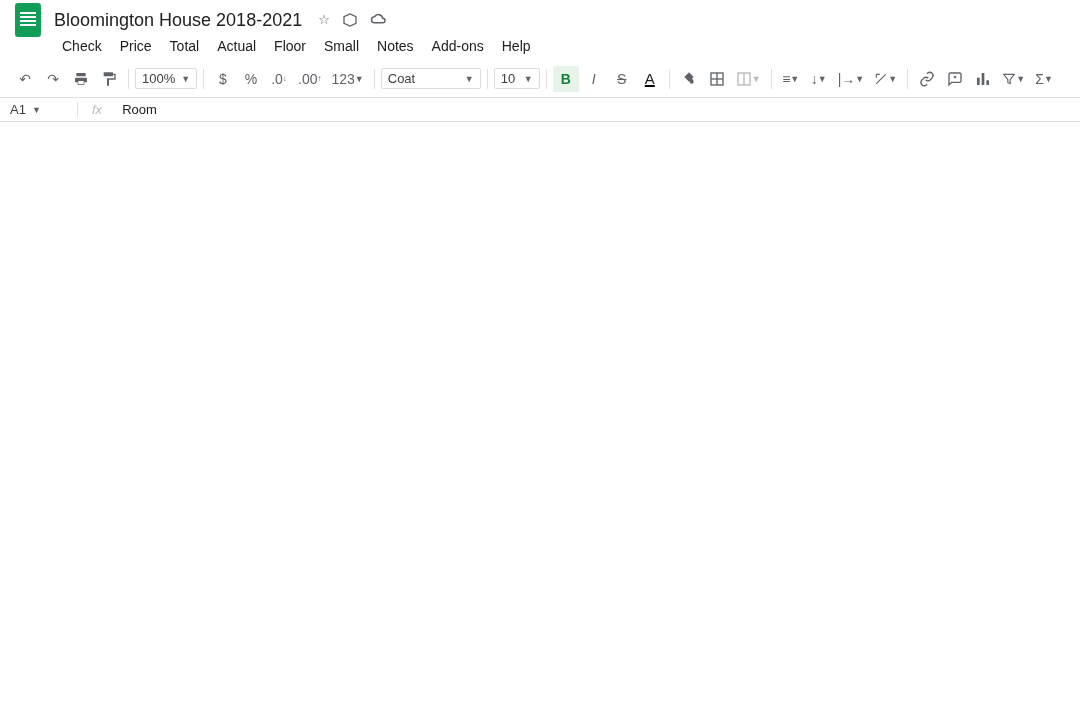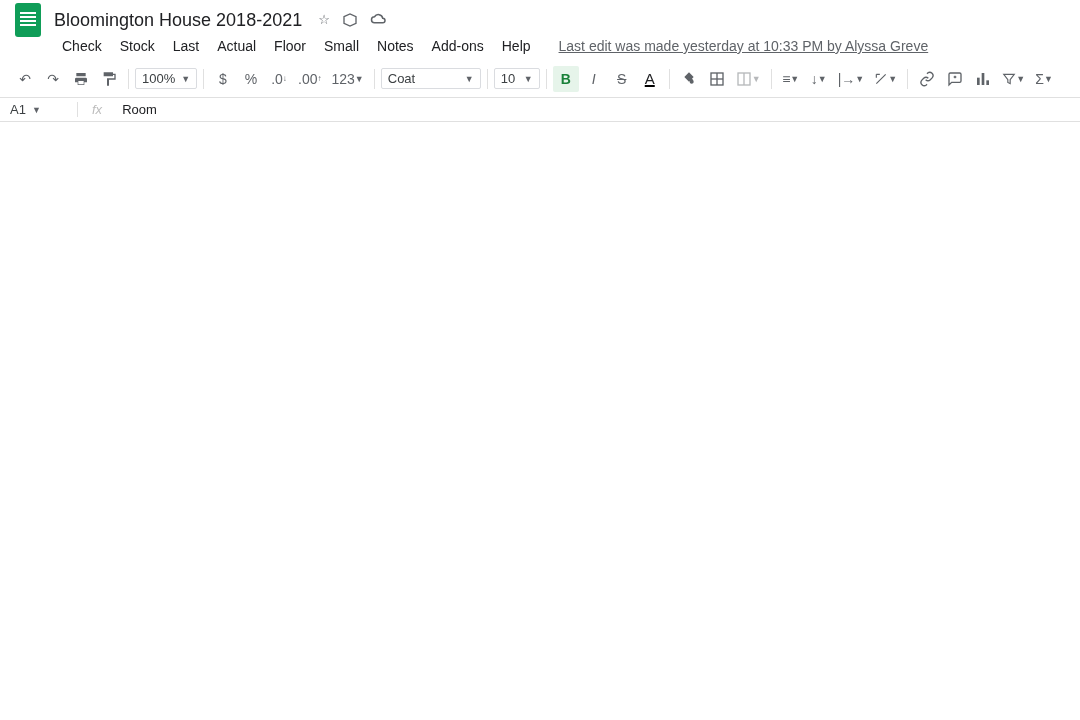--- a/index.html
+++ b/index.html
@@ -66,29 +66,28 @@
     <span>
         <svg width="18" height="14" viewBox="0 0 24 18" fill="none" stroke="#5f6368" stroke-width="2">
           <path d="M6 14a4 4 0 010-8 6 6 0 0111 2 3 3 0 010 6H6z"></path>
         </svg>
       </span>
   </div>
 </div>
 
 <div class="menubar" id="menubar">
   <span>Check</span>
-    <span>Stock</span>
-    <span>Last</span>
+    <span>Price</span>
+    <span>Total</span>
     <span>Actual</span>
     <span>Floor</span>
     <span>Small</span>
     <span>Notes</span>
     <span>Add-ons</span>
     <span>Help</span>
-    <span class="last-edit" id="last-edit">Last edit was made yesterday at 10:33 PM by Alyssa Greve</span>
 </div>
 
 <div class="toolbar">
   <div class="tb-btn">↶</div>
   <div class="tb-btn">↷</div>
   <div class="tb-btn">
       <svg width="16" height="16" viewBox="0 0 24 24" fill="#5f6368">
         <path d="M19 8H5V3h14v5zm0 2a2 2 0 012 2v5h-4v4H7v-4H3v-5a2 2 0 012-2h14zM8 20h8v-5H8v5z"></path>
       </svg>
     </div>

